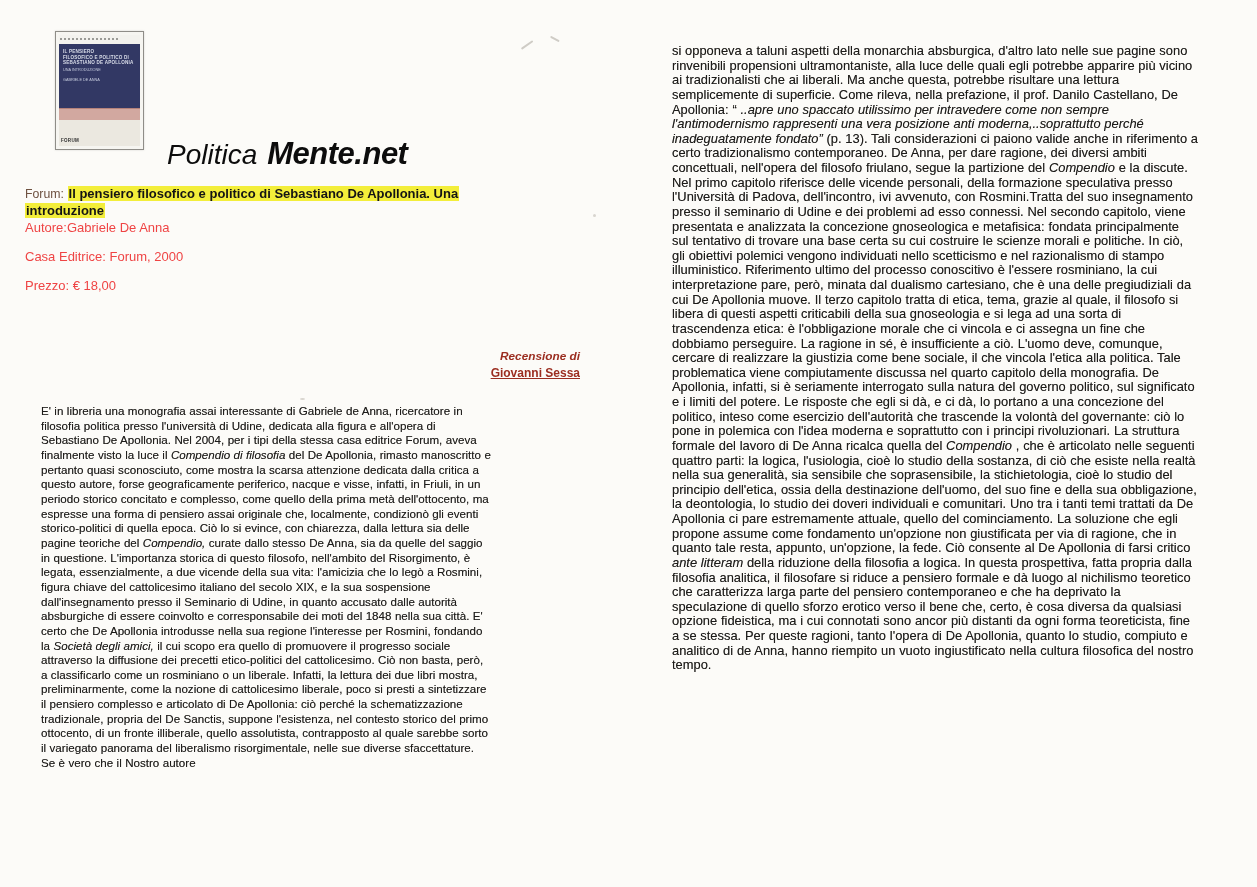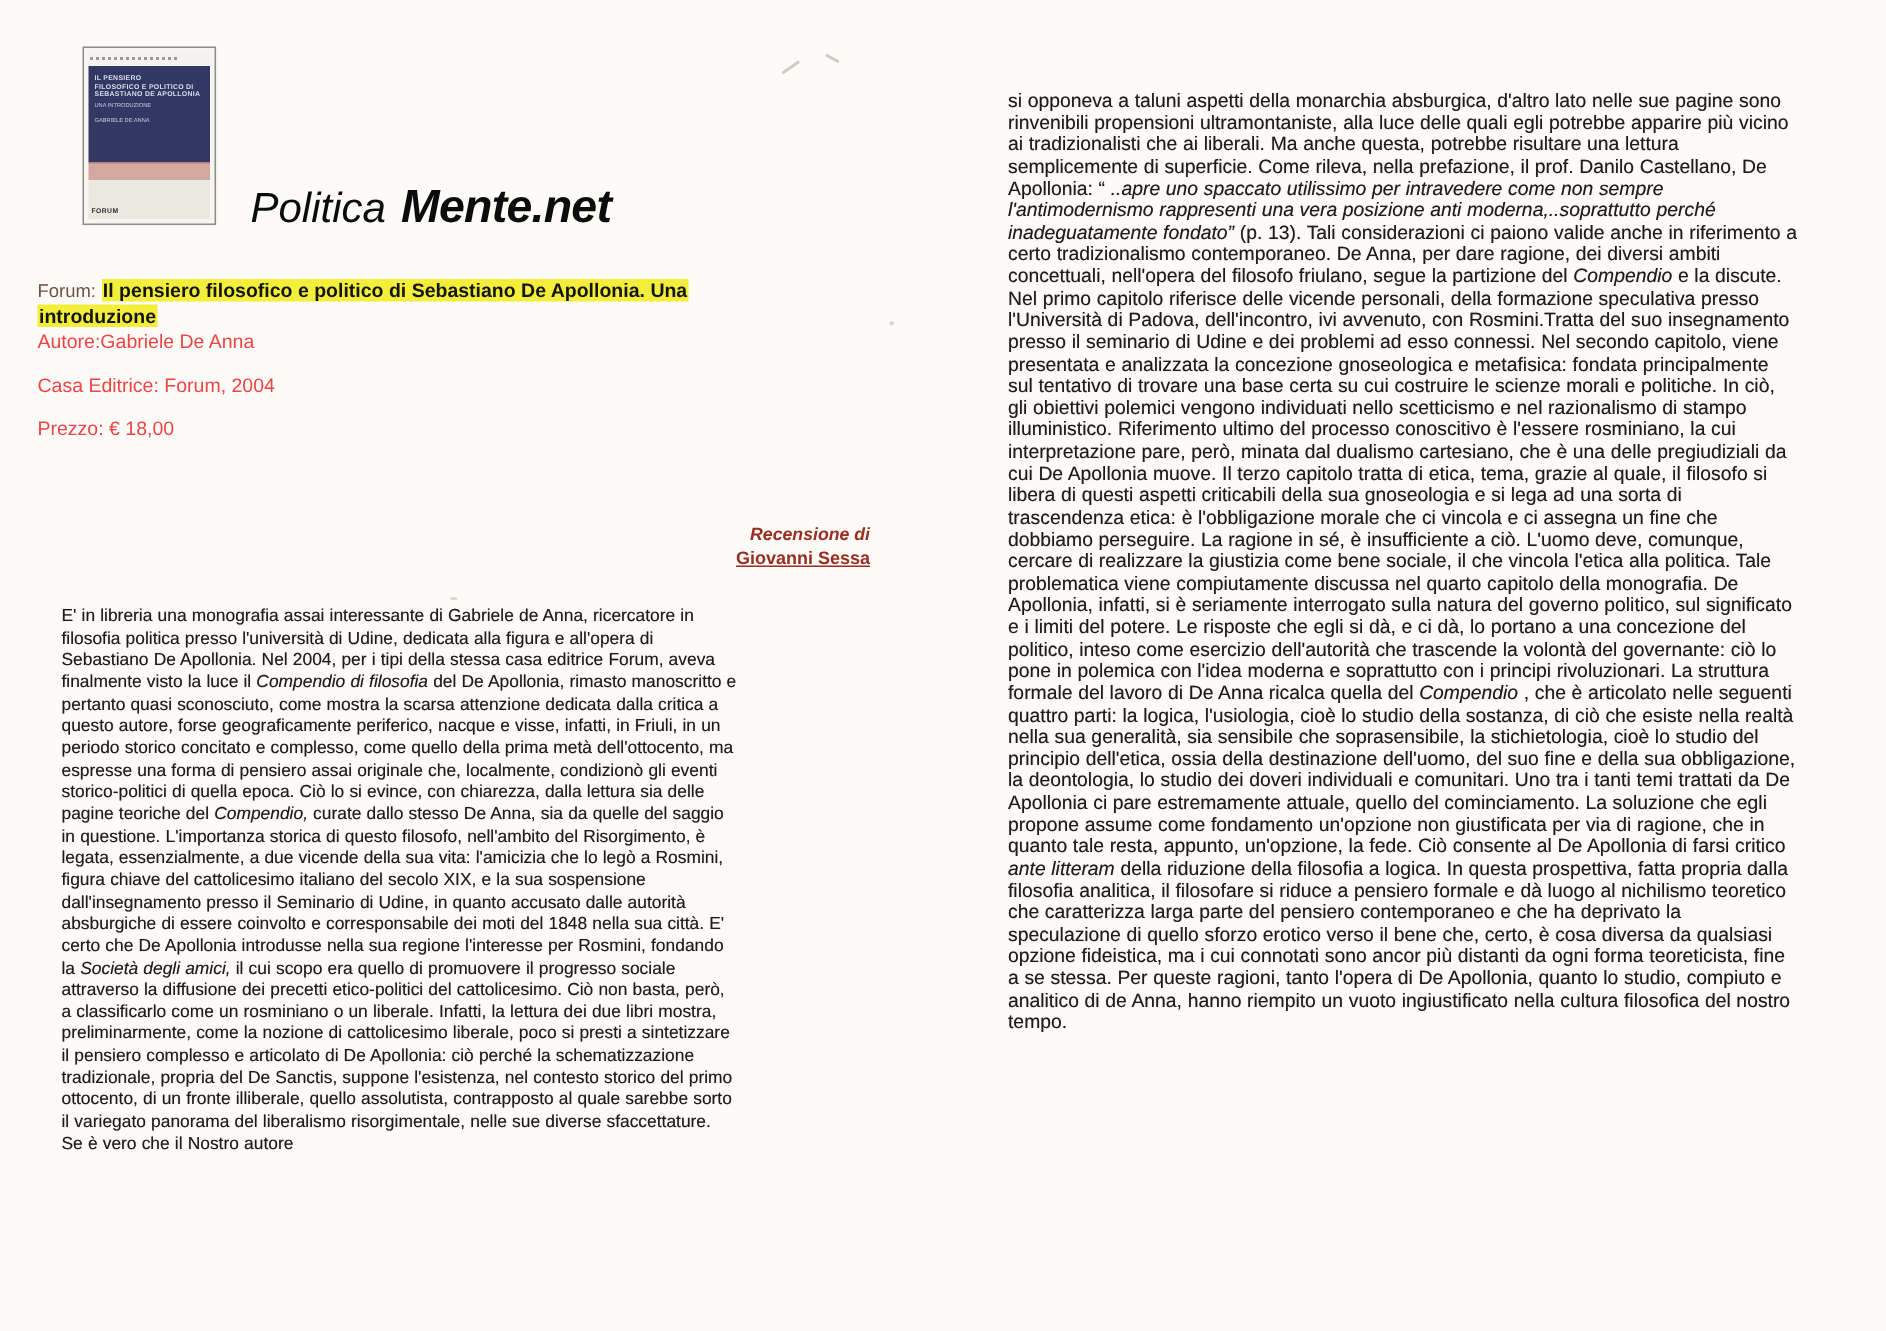--- a/index.html
+++ b/index.html
@@ -33,21 +33,21 @@
     padding:5px 3px 0 4px;box-sizing:border-box;
   }
   .cover-title{font-size:4.6px;line-height:5.6px;color:#d9dde9;letter-spacing:.2px;font-weight:bold;}
   .cover-subtitle{margin-top:2px;font-size:3.8px;line-height:5px;color:#c3c9db;}
   .cover-author{margin-top:5px;font-size:3.8px;line-height:5px;color:#c3c9db;}
   .cover-pink{height:12px;background:var(--cover-pink);border-top:1px solid #b5827a;box-sizing:border-box;}
   .cover-cream{height:26px;background:var(--cover-cream);position:relative;}
   .cover-publisher{position:absolute;left:2px;bottom:3px;font-size:4.5px;font-weight:bold;color:#2e2e2e;letter-spacing:.3px;}
   
   .brand{
-    position:absolute;left:167px;top:120px;
+    position:absolute;left:167px;top:136px;
     display:flex;align-items:baseline;gap:10px;
     font-style:italic;color:#0c0c0c;
   }
   .brand-prefix{font-size:28px;font-weight:400;}
   .brand-name{font-size:31px;font-weight:bold;letter-spacing:-.5px;}
   
   .title-block{
     position:absolute;left:25px;top:186px;width:460px;
     font-size:13px;line-height:16.5px;
   }
@@ -73,21 +73,21 @@
   }
   
   .review-col{
     position:absolute;
     text-align:left;
     color:#1d1c1a;
     text-shadow:0 0 .5px rgba(45,42,38,.55);
     word-spacing:.2px;
   }
   .col-left{left:41px;top:404px;width:450px;font-size:11.6px;line-height:14.65px;}
-  .col-right{left:672px;top:60px;width:527px;font-size:12.9px;line-height:14.62px;}
+  .col-right{left:672px;top:44px;width:527px;font-size:12.9px;line-height:14.62px;}
   .review-col i{font-style:italic;}
   
   .pencil-mark{position:absolute;left:516px;top:32px;width:52px;height:30px;}
   .pencil-mark .s1,.pencil-mark .s2{position:absolute;background:#cfccc6;}
   .pencil-mark .s1{width:14px;height:1.5px;transform:rotate(-35deg);left:4px;top:12px;border-radius:2px;}
   .pencil-mark .s2{width:10px;height:1.5px;transform:rotate(28deg);left:34px;top:6px;border-radius:2px;}
   .speck{position:absolute;background:#d8d5cf;border-radius:50%;}
   .speck.a{left:300px;top:398px;width:5px;height:2px;}
   .speck.b{left:593px;top:214px;width:3px;height:3px;}
 </style>
@@ -120,21 +120,21 @@
     <span class="brand-name">Mente.net</span>
   </div>
 
   <div class="title-block">
     <span class="title-label">Forum:</span>
     <span class="title-highlight">Il pensiero filosofico e politico di Sebastiano De Apollonia. Una introduzione</span>
   </div>
 
   <div class="meta">
     <div class="meta-line">Autore:Gabriele De Anna</div>
-    <div class="meta-line">Casa Editrice: Forum, 2004</div>
+    <div class="meta-line">Casa Editrice: Forum, 2000</div>
     <div class="meta-line">Prezzo: € 18,00</div>
   </div>
 
   <div class="byline">
     <div class="byline-label">Recensione di</div>
     <a class="byline-author">Giovanni Sessa</a>
   </div>
 
   <div class="review-col col-left"><span>E' in libreria una monografia assai interessante di Gabriele de Anna, ricercatore in filosofia politica presso l'università di Udine, dedicata alla figura e all'opera di Sebastiano De Apollonia. Nel 2004, per i tipi della stessa casa editrice Forum, aveva finalmente visto la luce il </span><i>Compendio di filosofia</i><span> del De Apollonia, rimasto manoscritto e pertanto quasi sconosciuto, come mostra la scarsa attenzione dedicata dalla critica a questo autore, forse geograficamente periferico, nacque e visse, infatti, in Friuli, in un periodo storico concitato e complesso, come quello della prima metà dell'ottocento, ma espresse una forma di pensiero assai originale che, localmente, condizionò gli eventi storico-politici di quella epoca. Ciò lo si evince, con chiarezza, dalla lettura sia delle pagine teoriche del </span><i>Compendio,</i><span> curate dallo stesso De Anna, sia da quelle del saggio in questione. L'importanza storica di questo filosofo, nell'ambito del Risorgimento, è legata, essenzialmente, a due vicende della sua vita: l'amicizia che lo legò a Rosmini, figura chiave del cattolicesimo italiano del secolo XIX, e la sua sospensione dall'insegnamento presso il Seminario di Udine, in quanto accusato dalle autorità absburgiche di essere coinvolto e corresponsabile dei moti del 1848 nella sua città. E' certo che De Apollonia introdusse nella sua regione l'interesse per Rosmini, fondando la </span><i>Società degli amici,</i><span> il cui scopo era quello di promuovere il progresso sociale attraverso la diffusione dei precetti etico-politici del cattolicesimo. Ciò non basta, però, a classificarlo come un rosminiano o un liberale. Infatti, la lettura dei due libri mostra, preliminarmente, come la nozione di cattolicesimo liberale, poco si presti a sintetizzare il pensiero complesso e articolato di De Apollonia: ciò perché la schematizzazione tradizionale, propria del De Sanctis, suppone l'esistenza, nel contesto storico del primo ottocento, di un fronte illiberale, quello assolutista, contrapposto al quale sarebbe sorto il variegato panorama del liberalismo risorgimentale, nelle sue diverse sfaccettature. Se è vero che il Nostro autore</span></div>
   <div class="review-col col-right"><span>si opponeva a taluni aspetti della monarchia absburgica, d'altro lato nelle sue pagine sono rinvenibili propensioni ultramontaniste, alla luce delle quali egli potrebbe apparire più vicino ai tradizionalisti che ai liberali. Ma anche questa, potrebbe risultare una lettura semplicemente di superficie. Come rileva, nella prefazione, il prof. Danilo Castellano, De Apollonia: “ </span><i>..apre uno spaccato utilissimo per intravedere come non sempre l'antimodernismo rappresenti una vera posizione anti moderna,..soprattutto perché inadeguatamente fondato”</i><span> (p. 13). Tali considerazioni ci paiono valide anche in riferimento a certo tradizionalismo contemporaneo. De Anna, per dare ragione, dei diversi ambiti concettuali, nell'opera del filosofo friulano, segue la partizione del </span><i>Compendio</i><span> e la discute. Nel primo capitolo riferisce delle vicende personali, della formazione speculativa presso l'Università di Padova, dell'incontro, ivi avvenuto, con Rosmini.Tratta del suo insegnamento presso il seminario di Udine e dei problemi ad esso connessi. Nel secondo capitolo, viene presentata e analizzata la concezione gnoseologica e metafisica: fondata principalmente sul tentativo di trovare una base certa su cui costruire le scienze morali e politiche. In ciò, gli obiettivi polemici vengono individuati nello scetticismo e nel razionalismo di stampo illuministico. Riferimento ultimo del processo conoscitivo è l'essere rosminiano, la cui interpretazione pare, però, minata dal dualismo cartesiano, che è una delle pregiudiziali da cui De Apollonia muove. Il terzo capitolo tratta di etica, tema, grazie al quale, il filosofo si libera di questi aspetti criticabili della sua gnoseologia e si lega ad una sorta di trascendenza etica: è l'obbligazione morale che ci vincola e ci assegna un fine che dobbiamo perseguire. La ragione in sé, è insufficiente a ciò. L'uomo deve, comunque, cercare di realizzare la giustizia come bene sociale, il che vincola l'etica alla politica. Tale problematica viene compiutamente discussa nel quarto capitolo della monografia. De Apollonia, infatti, si è seriamente interrogato sulla natura del governo politico, sul significato e i limiti del potere. Le risposte che egli si dà, e ci dà, lo portano a una concezione del politico, inteso come esercizio dell'autorità che trascende la volontà del governante: ciò lo pone in polemica con l'idea moderna e soprattutto con i principi rivoluzionari. La struttura formale del lavoro di De Anna ricalca quella del </span><i>Compendio</i><span> , che è articolato nelle seguenti quattro parti: la logica, l'usiologia, cioè lo studio della sostanza, di ciò che esiste nella realtà nella sua generalità, sia sensibile che soprasensibile, la stichietologia, cioè lo studio del principio dell'etica, ossia della destinazione dell'uomo, del suo fine e della sua obbligazione, la deontologia, lo studio dei doveri individuali e comunitari. Uno tra i tanti temi trattati da De Apollonia ci pare estremamente attuale, quello del cominciamento. La soluzione che egli propone assume come fondamento un'opzione non giustificata per via di ragione, che in quanto tale resta, appunto, un'opzione, la fede. Ciò consente al De Apollonia di farsi critico </span><i>ante litteram</i><span> della riduzione della filosofia a logica. In questa prospettiva, fatta propria dalla filosofia analitica, il filosofare si riduce a pensiero formale e dà luogo al nichilismo teoretico che caratterizza larga parte del pensiero contemporaneo e che ha deprivato la speculazione di quello sforzo erotico verso il bene che, certo, è cosa diversa da qualsiasi opzione fideistica, ma i cui connotati sono ancor più distanti da ogni forma teoreticista, fine a se stessa. Per queste ragioni, tanto l'opera di De Apollonia, quanto lo studio, compiuto e analitico di de Anna, hanno riempito un vuoto ingiustificato nella cultura filosofica del nostro tempo.</span></div>

